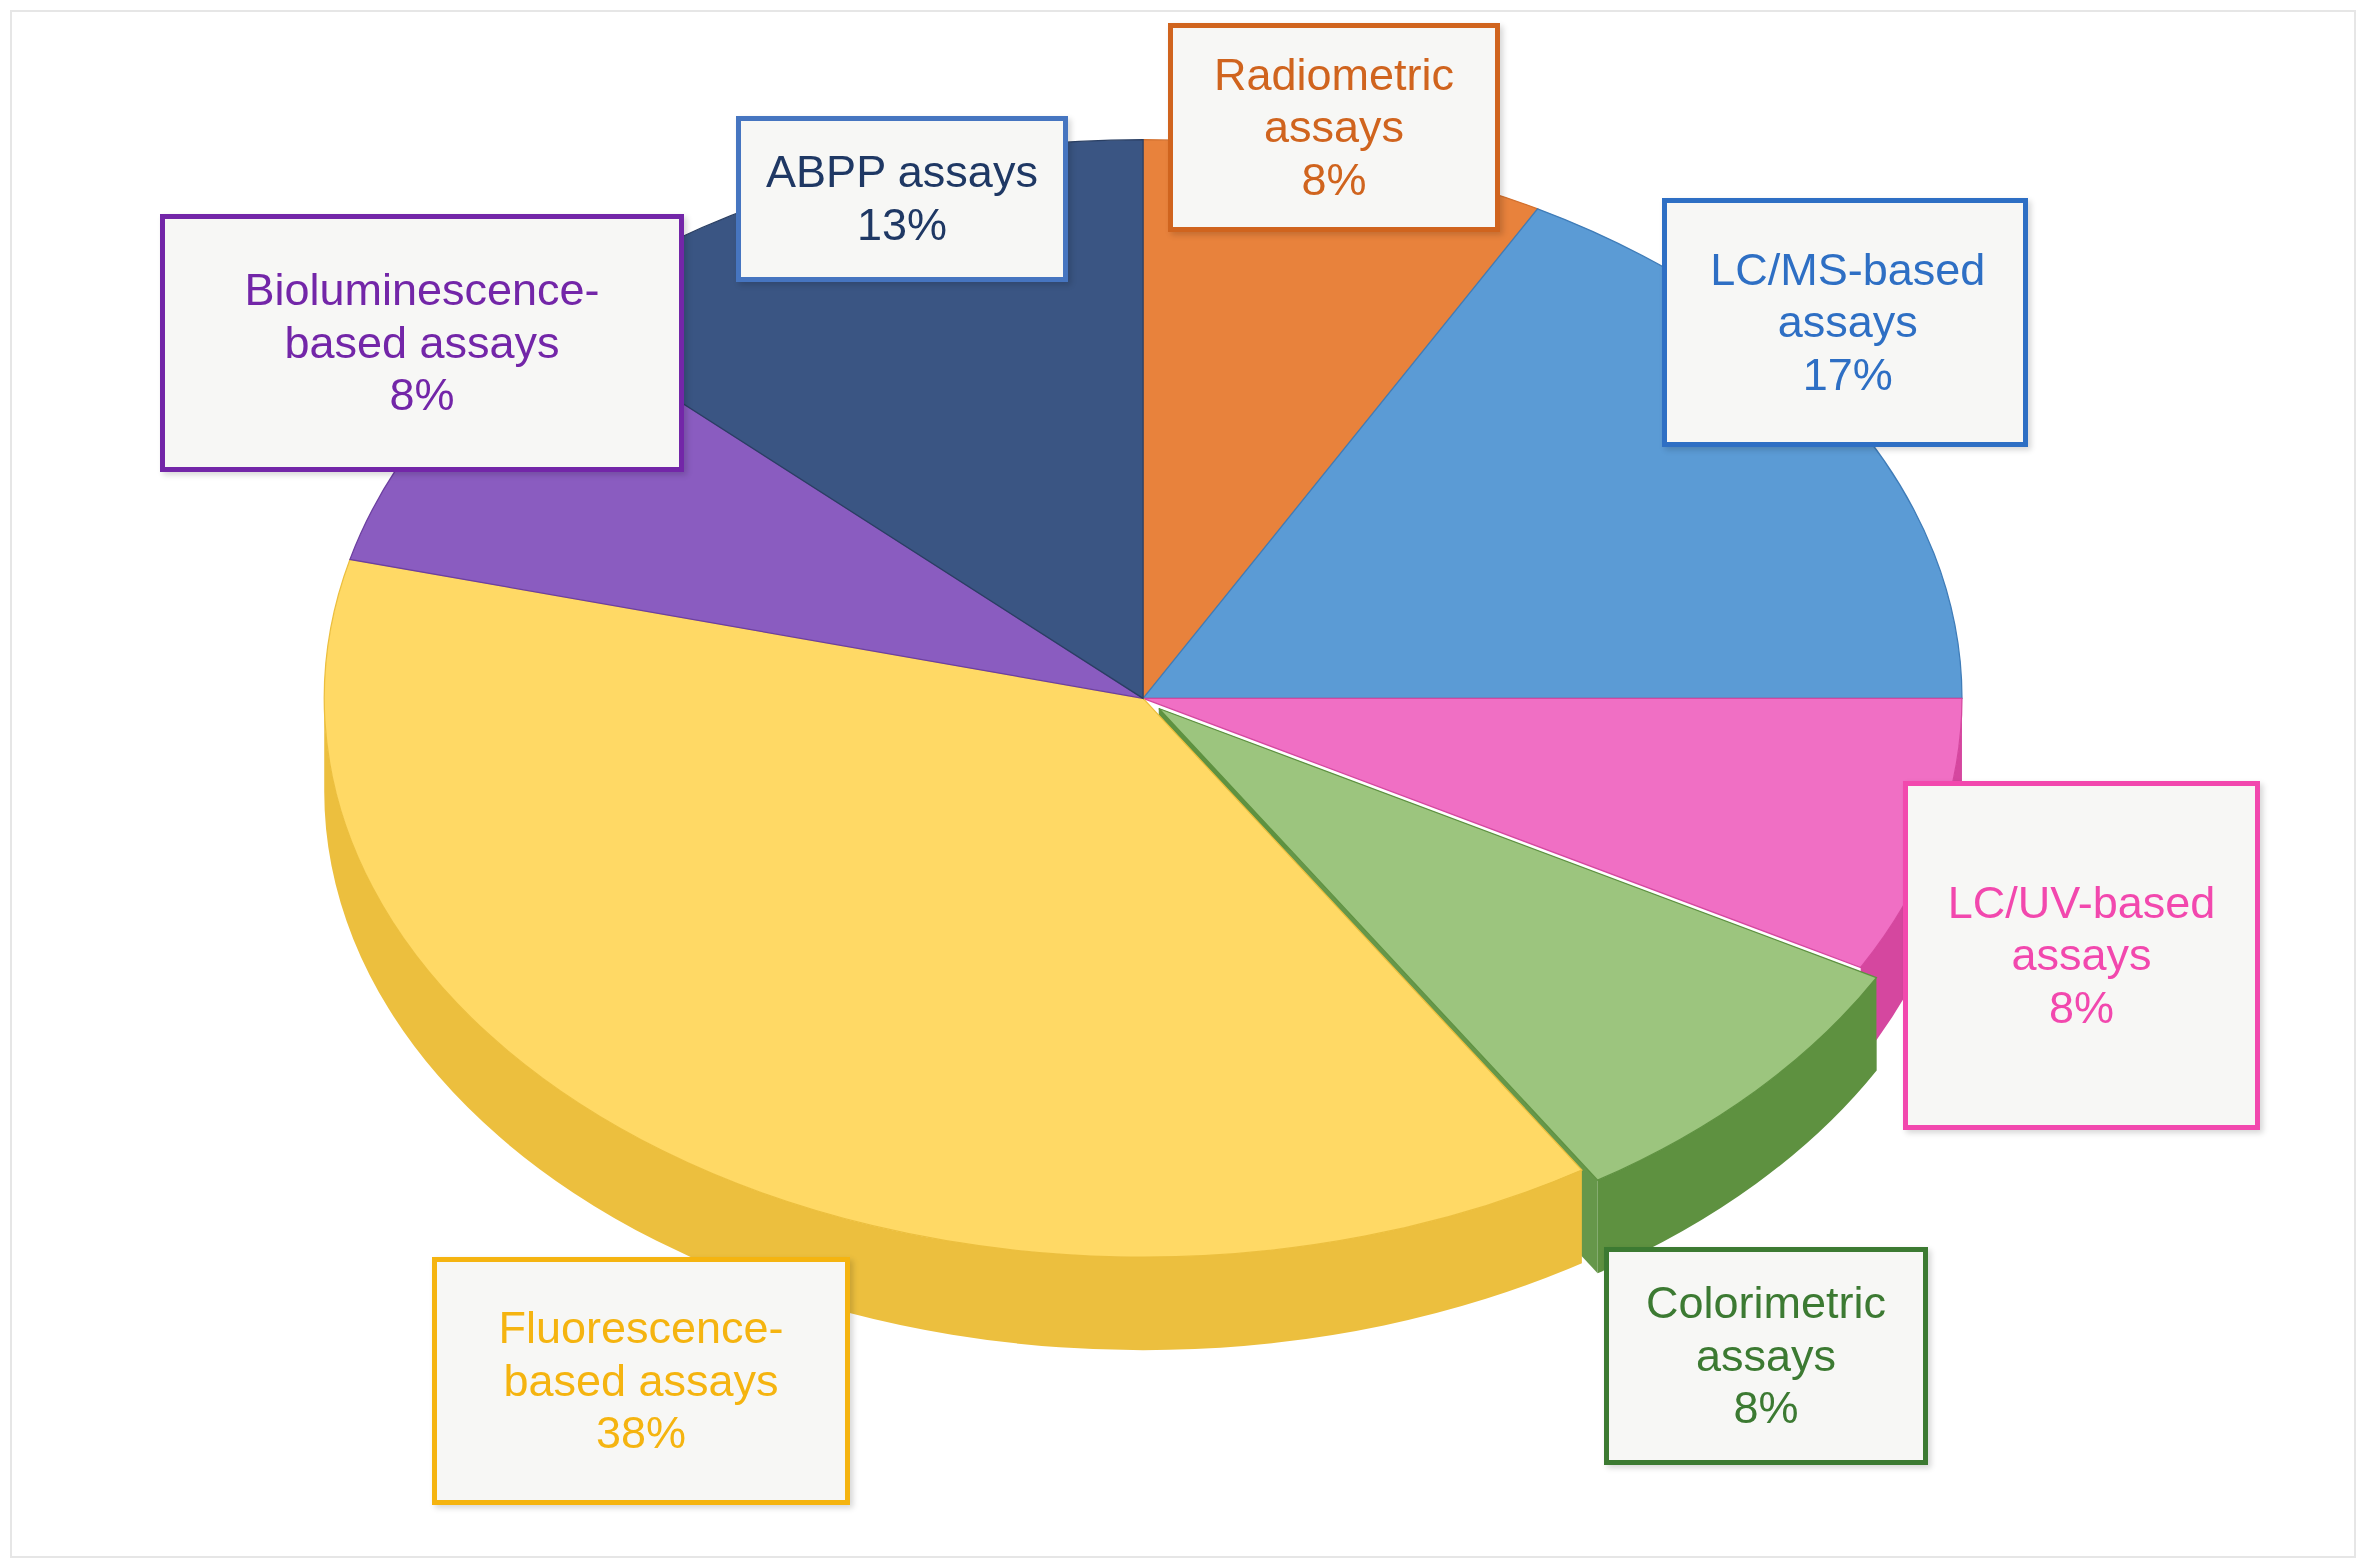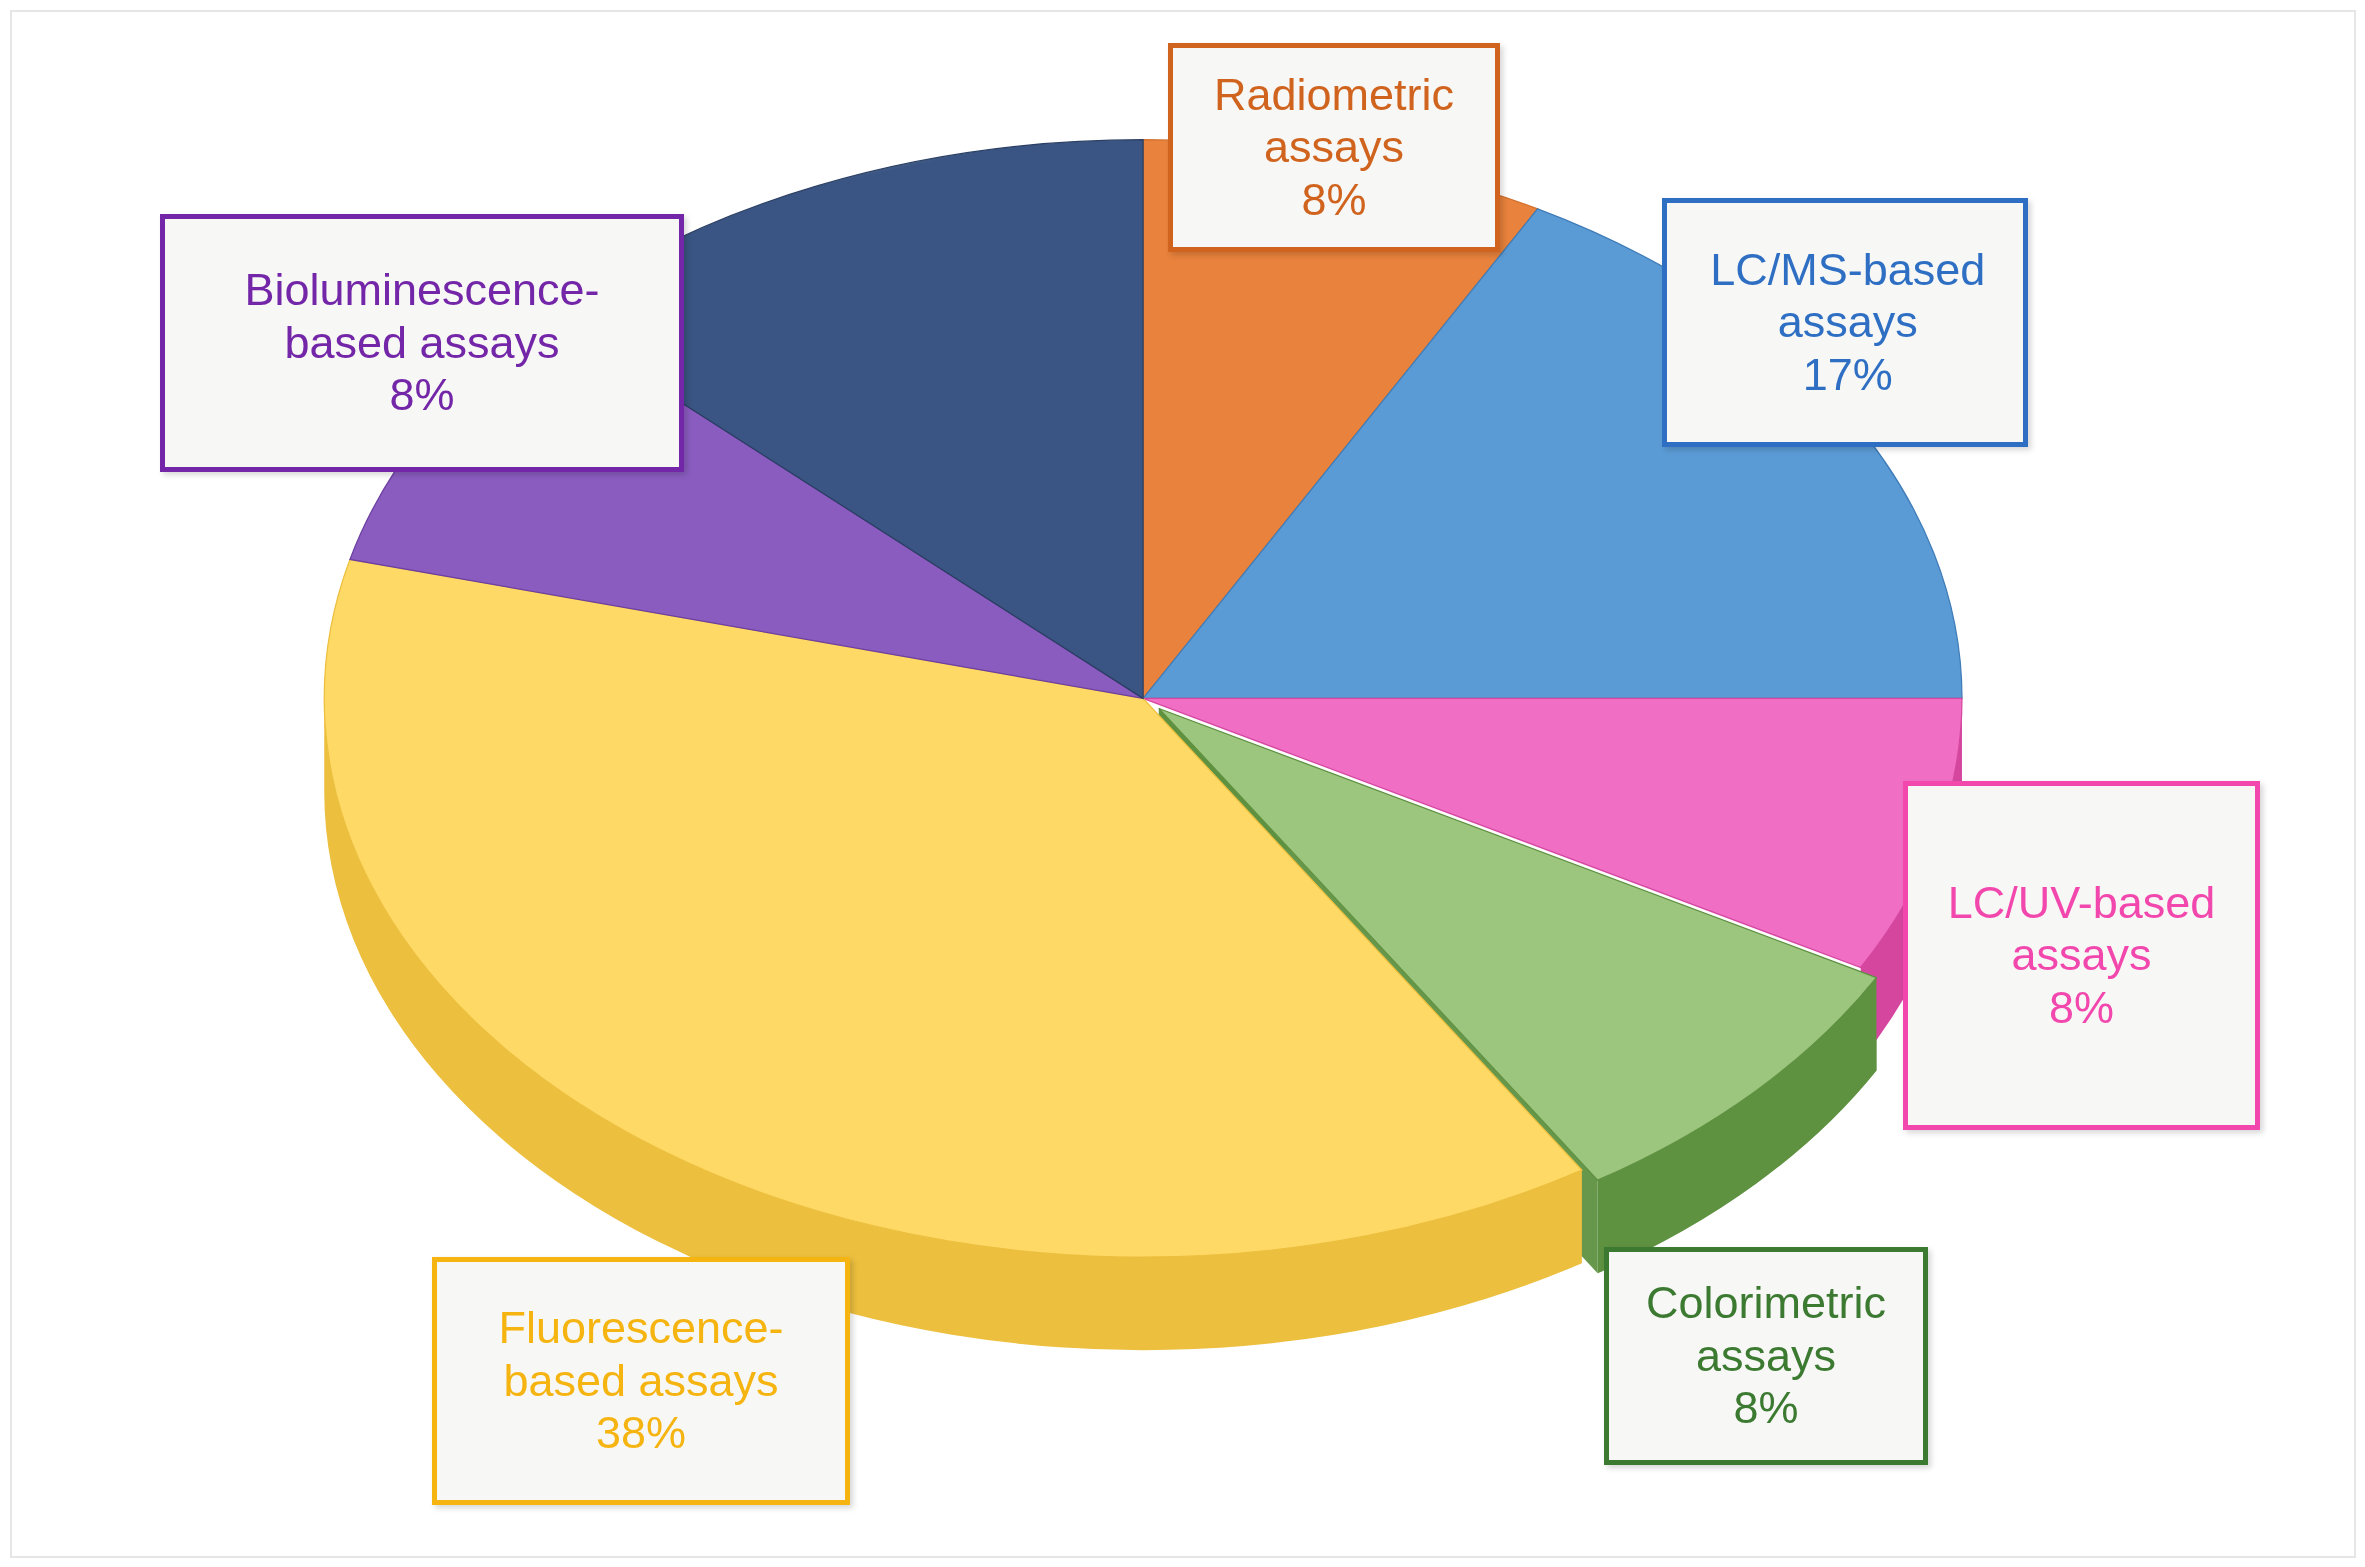--- a/index.html
+++ b/index.html
@@ -85,26 +85,30 @@
           </g>
           <g>
             <g clip-path="url(#diskclip)">
               <path d="M 300 300 Q 1300 560 2460 210 L 2460 -60 L 300 -60 Z" fill="url(#gloss)"></path>
             </g>
           </g>
         </g>
     </svg>
   </div>
 
-  <div class="label-box" id="lbl-radiometric" style="color: rgb(208, 100, 30); border-color: rgb(208, 100, 30); margin-top: 20px;">
+  <div class="label-box" id="lbl-radiometric" style="color: rgb(208, 100, 30); border-color: rgb(208, 100, 30);">
     <span class="ltext">Radiometric</span>
     <span class="ltext">assays</span>
     <span class="lpct">8%</span>
   </div>
 
+  <div class="label-box" id="lbl-abpp" style="color: rgb(31, 56, 100); border-color: rgb(70, 117, 192);">
+    <span class="ltext">ABPP assays</span>
+    <span class="lpct">13%</span>
+  </div>
 
   <div class="label-box" id="lbl-lcms" style="color: rgb(46, 111, 196); border-color: rgb(46, 111, 196); padding-left: 19px;">
     <span class="ltext">LC/MS-based</span>
     <span class="ltext">assays</span>
     <span class="lpct">17%</span>
   </div>
 
   <div class="label-box" id="lbl-biolum" style="color: rgb(115, 38, 168); border-color: rgb(115, 38, 168);">
     <span class="ltext">Bioluminescence-</span>
     <span class="ltext">based assays</span>

